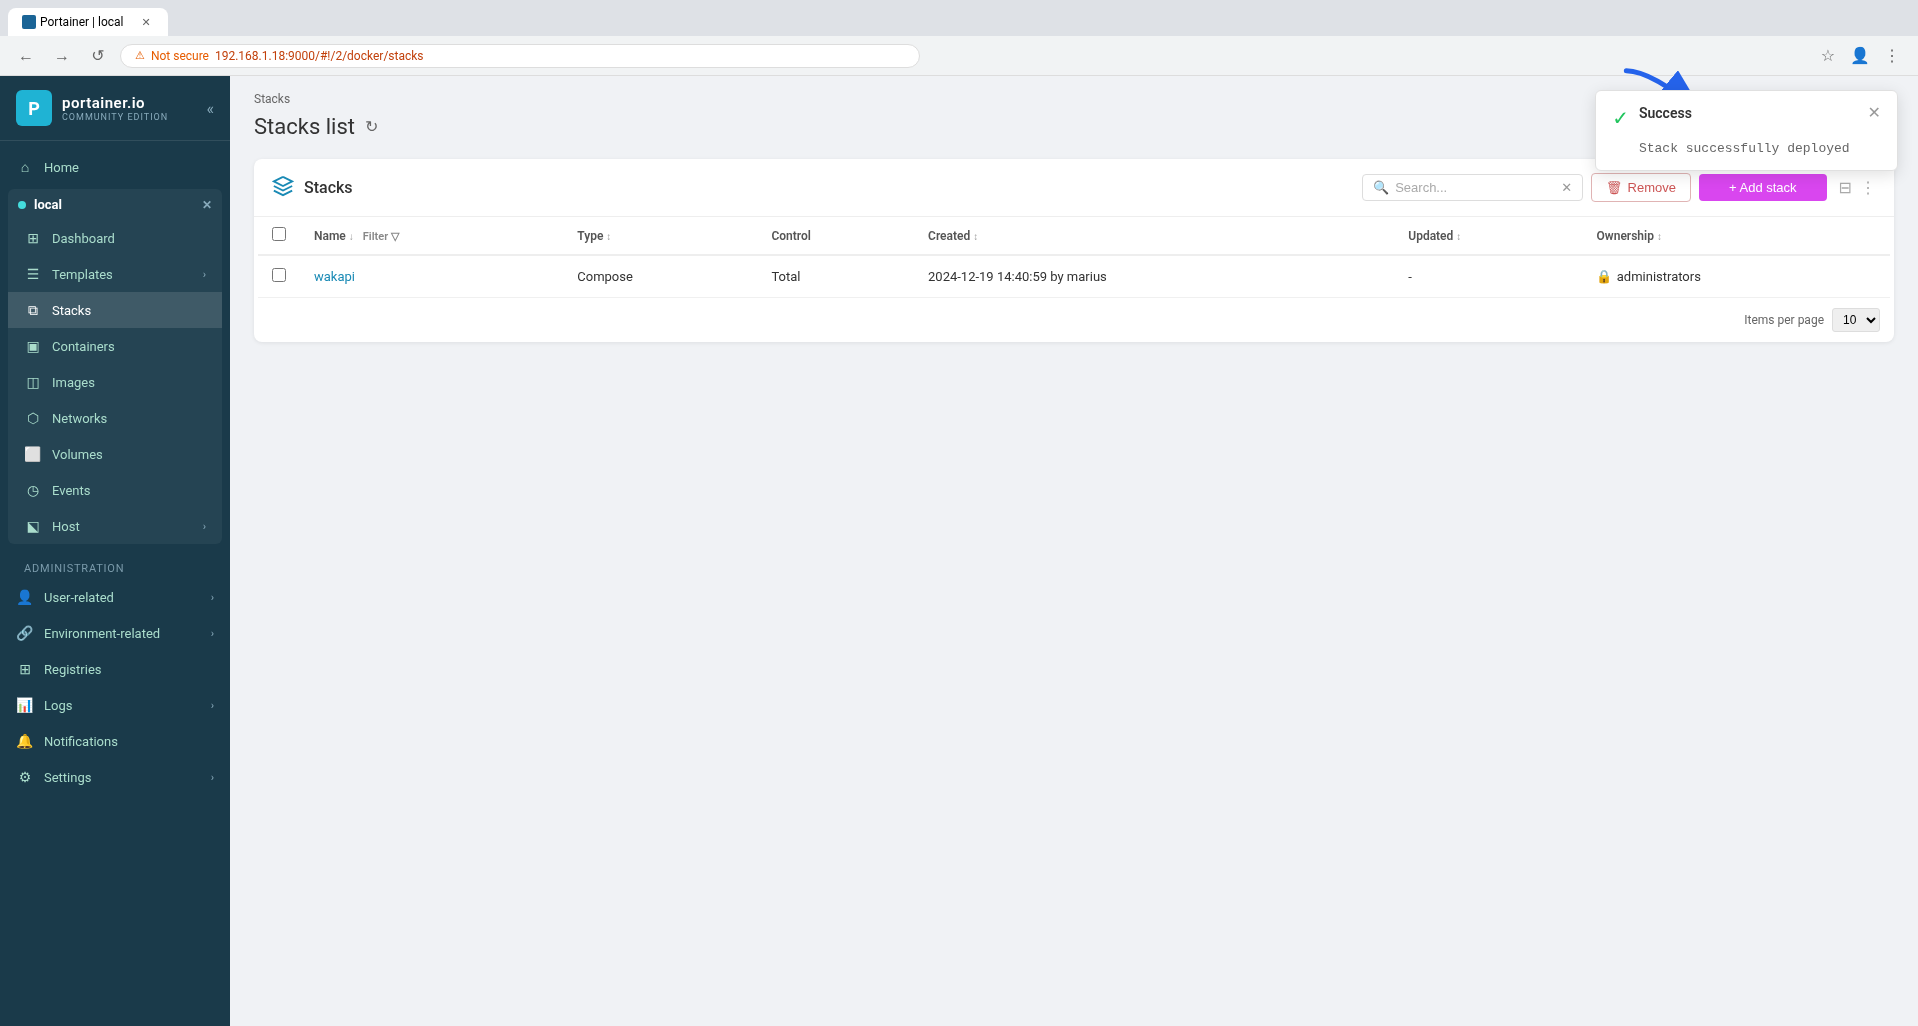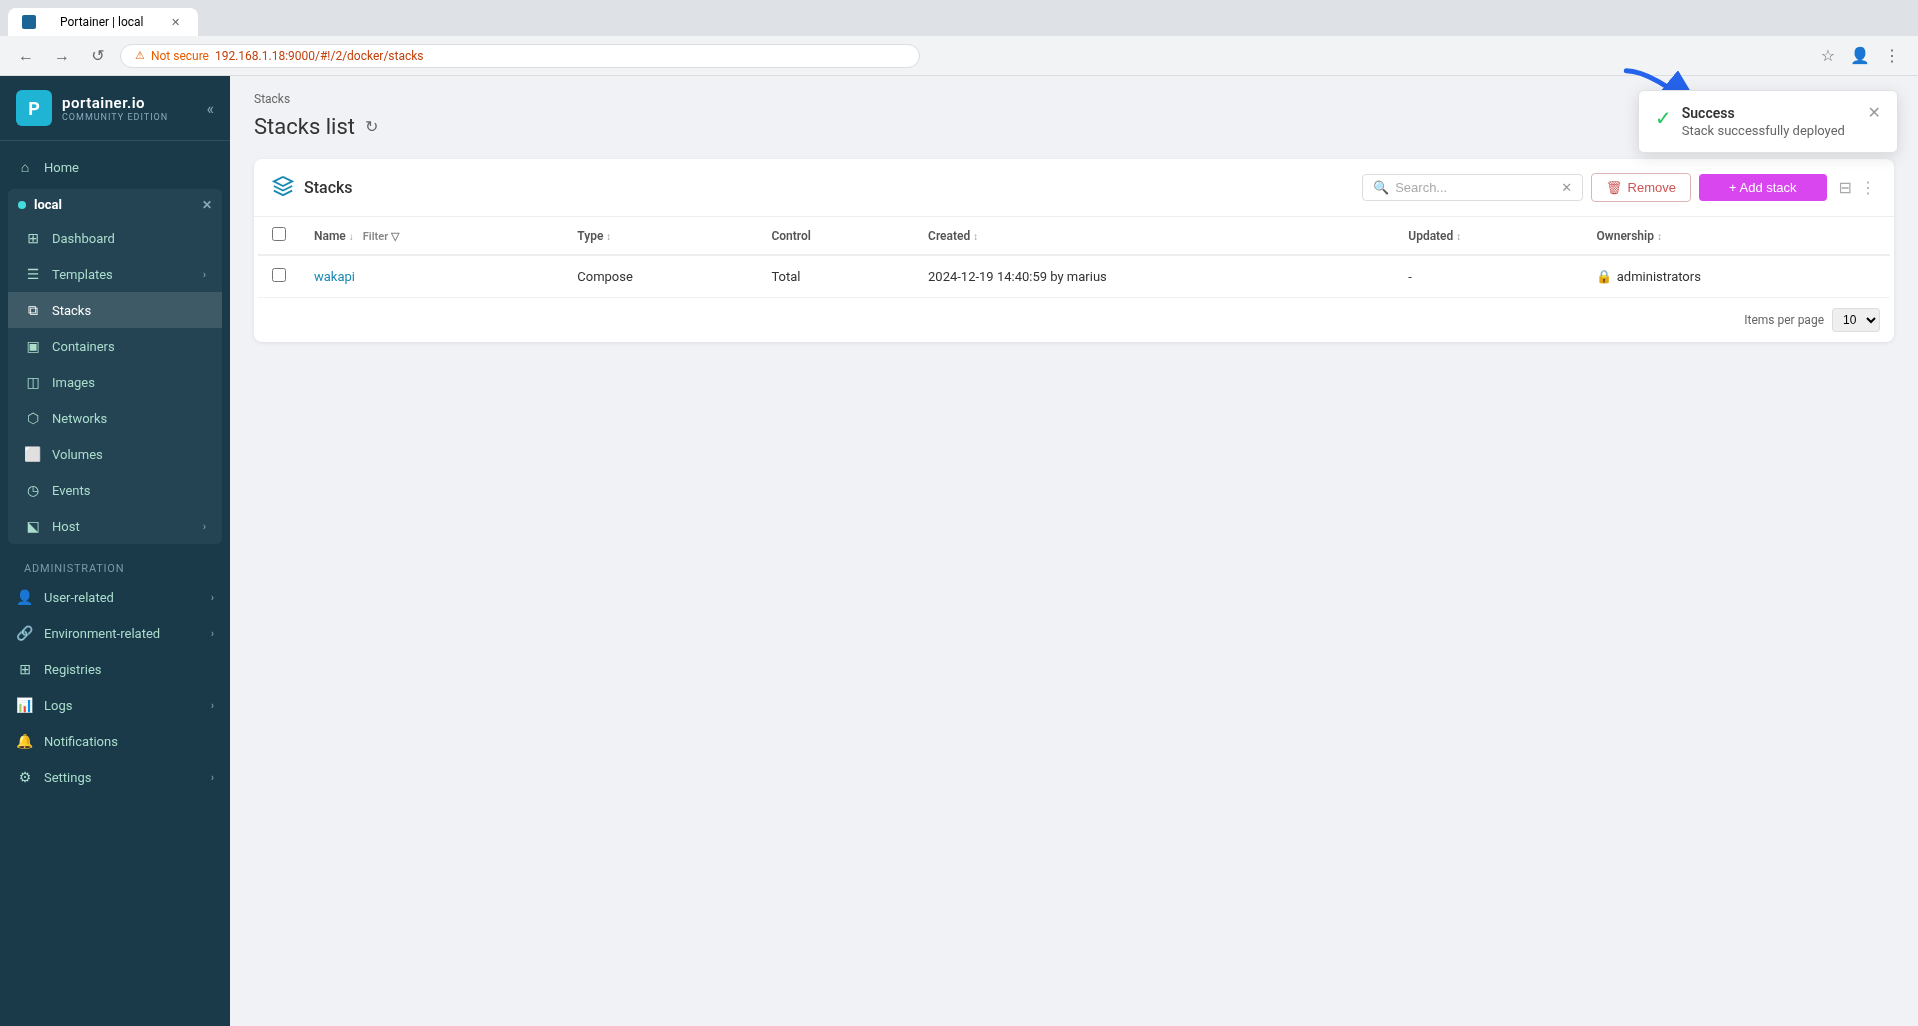--- a/index.html
+++ b/index.html
@@ -1,21 +1,21 @@
 <!DOCTYPE html>
 <html><head>
   <meta charset="utf-8">
   <style>
     * { box-sizing: border-box; margin: 0; padding: 0; }
     body { font-family: -apple-system, BlinkMacSystemFont, 'Segoe UI', Roboto, sans-serif; font-size: 13px; background: #f0f2f5; overflow: hidden; }
 
     
     .browser-chrome { background: #dee1e6; height: 36px; display: flex; align-items: center; padding: 0 8px; gap: 8px; }
     .browser-tabs { display: flex; align-items: flex-end; height: 100%; }
-    .browser-tab { background: #fff; border-radius: 8px 8px 0 0; padding: 6px 14px; display: flex; align-items: center; gap: 24px; font-size: 12px; height: 28px; min-width: 160px; justify-content: flex-end; }
+    .browser-tab { background: #fff; border-radius: 8px 8px 0 0; padding: 6px 14px; display: flex; align-items: center; gap: 4px; font-size: 12px; height: 28px; min-width: 160px; justify-content: flex-end; }
     .tab-favicon { width: 14px; height: 14px; background: #1a6496; border-radius: 2px; flex-shrink: 0; }
     .tab-close { margin-left: auto; cursor: pointer; color: #666; font-size: 11px; width: 16px; height: 16px; display: flex; align-items: center; justify-content: center; border-radius: 50%; }
     .browser-nav { background: #f1f3f4; height: 40px; display: flex; align-items: center; padding: 0 12px; gap: 8px; border-bottom: 1px solid #ddd; }
     .nav-btn { background: none; border: none; cursor: pointer; color: #666; font-size: 16px; width: 28px; height: 28px; display: flex; align-items: center; justify-content: center; border-radius: 50%; }
     .address-bar { flex: 1; background: #fff; border: 1px solid #ddd; border-radius: 20px; padding: 4px 14px; font-size: 12px; display: flex; align-items: center; gap: 6px; color: #333; max-width: 800px; }
     .address-bar .lock-icon { color: #e65c00; font-size: 11px; }
     .nav-actions { display: flex; gap: 4px; margin-left: auto; }
 
     
     .app-layout { display: flex; height: calc(100vh - 76px); }
@@ -74,22 +74,22 @@
     .link-blue { color: #1a8ab5; cursor: pointer; text-decoration: none; }
     .checkbox { width: 14px; height: 14px; cursor: pointer; }
 
     .table-footer { display: flex; justify-content: flex-end; align-items: center; padding: 10px 14px; gap: 8px; font-size: 12px; color: #666; }
     .items-per-page-select { border: 1px solid #ddd; border-radius: 3px; padding: 3px 6px; font-size: 12px; }
 
     
     .notification-toast { position: fixed; top: 90px; right: 20px; background: white; border: 1px solid #e0e0e0; border-radius: 6px; padding: 14px 16px; box-shadow: 0 4px 16px rgba(0,0,0,0.12); min-width: 260px; max-width: 320px; z-index: 1000; display: flex; align-items: flex-start; gap: 10px; }
     .toast-icon { font-size: 20px; color: #22c55e; flex-shrink: 0; margin-top: 1px; }
     .toast-content { flex: 1; }
-    .toast-title { font-weight: 600; color: #333; font-size: 14px; margin-bottom: 2px; }
-    .toast-message { color: #666; font-size: 13px; }
+    .toast-title { font-weight: 600; color: #333; font-size: 14px; margin-bottom: 20px; }
+    .toast-message { color: #666; font-size: 13px; font-family: Liberation Mono, monospace; }
     .toast-close { color: #999; cursor: pointer; font-size: 16px; margin-left: 8px; line-height: 1; }
 
     
     .arrow-annotation { position: fixed; top: 60px; right: 200px; z-index: 999; pointer-events: none; }
     .arrow-svg { width: 100px; height: 80px; }
   </style>
 </head>
 <body>
 
 <div class="browser-chrome">

